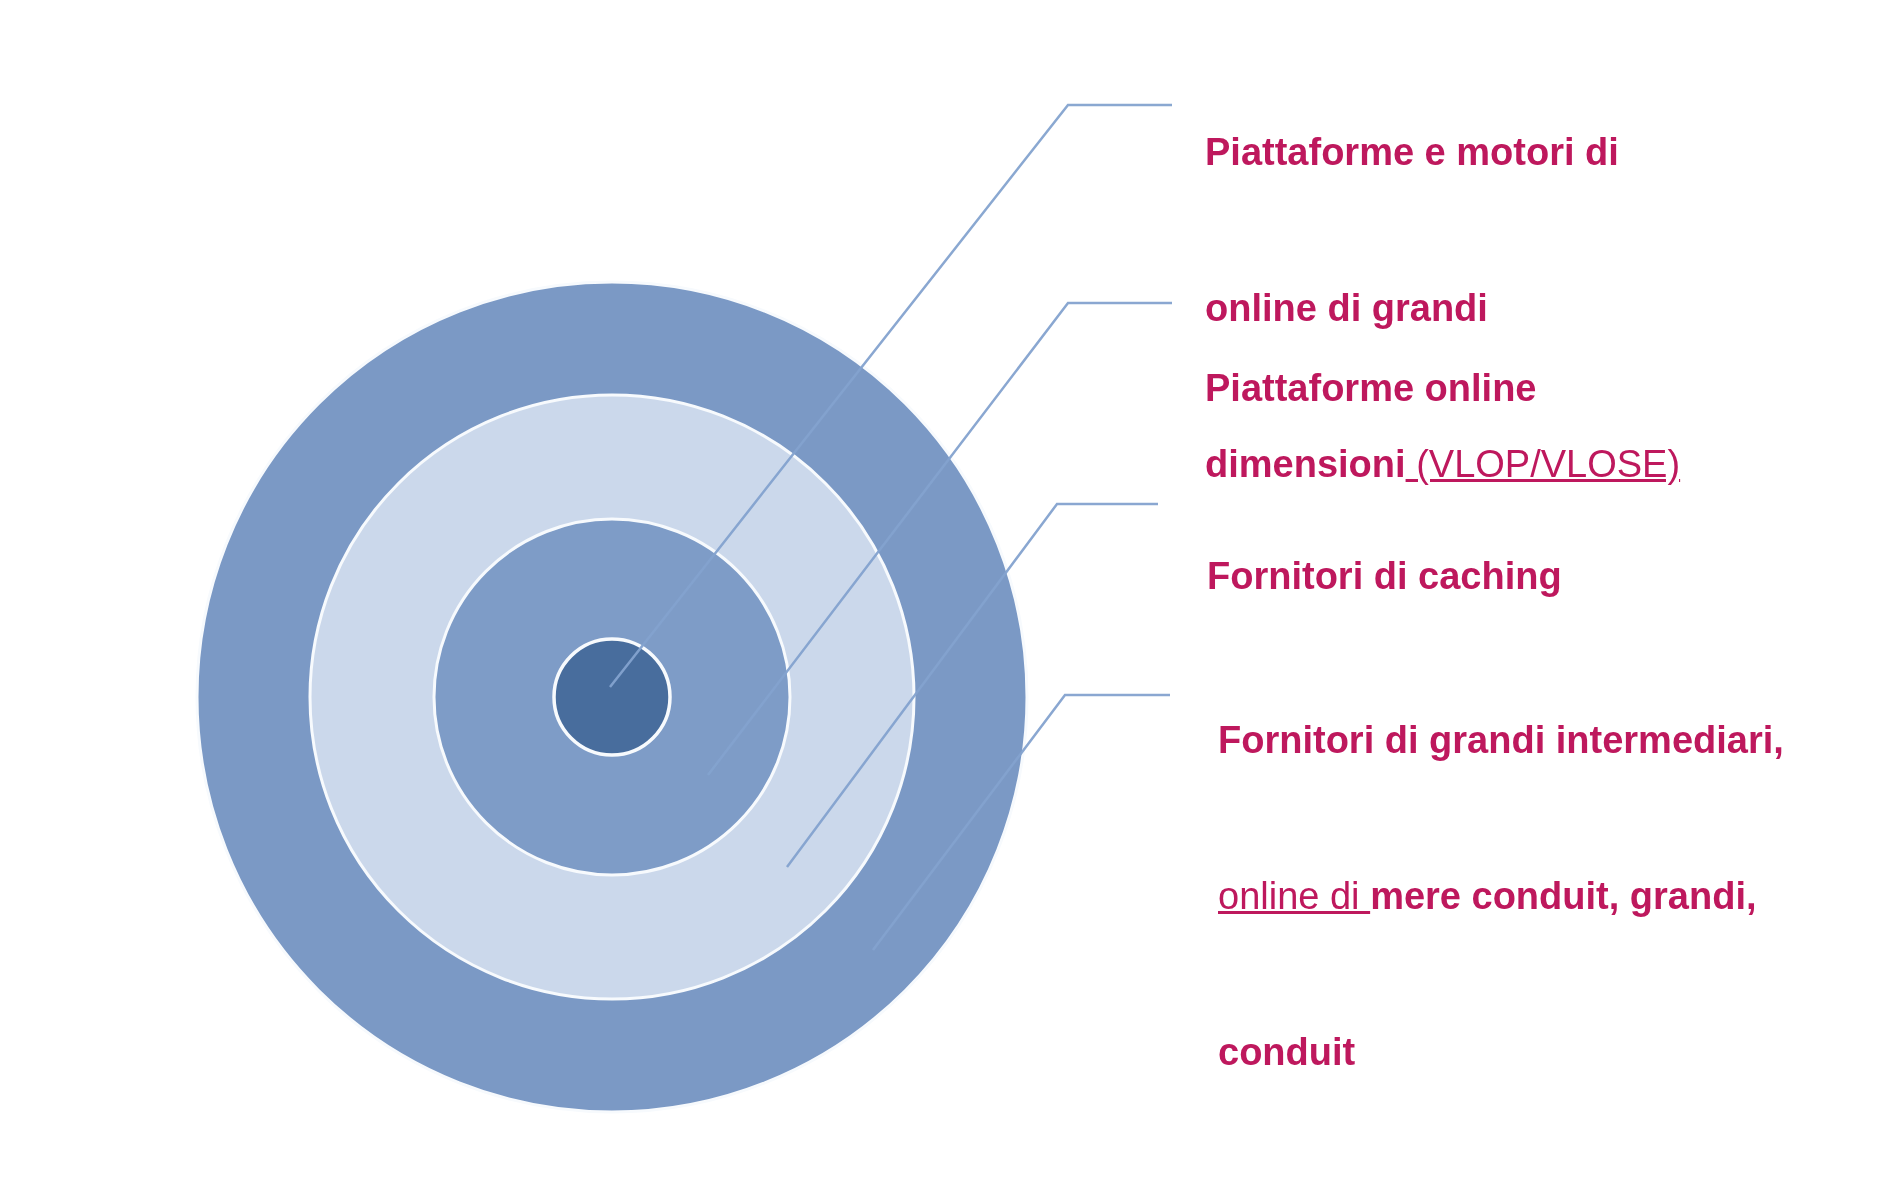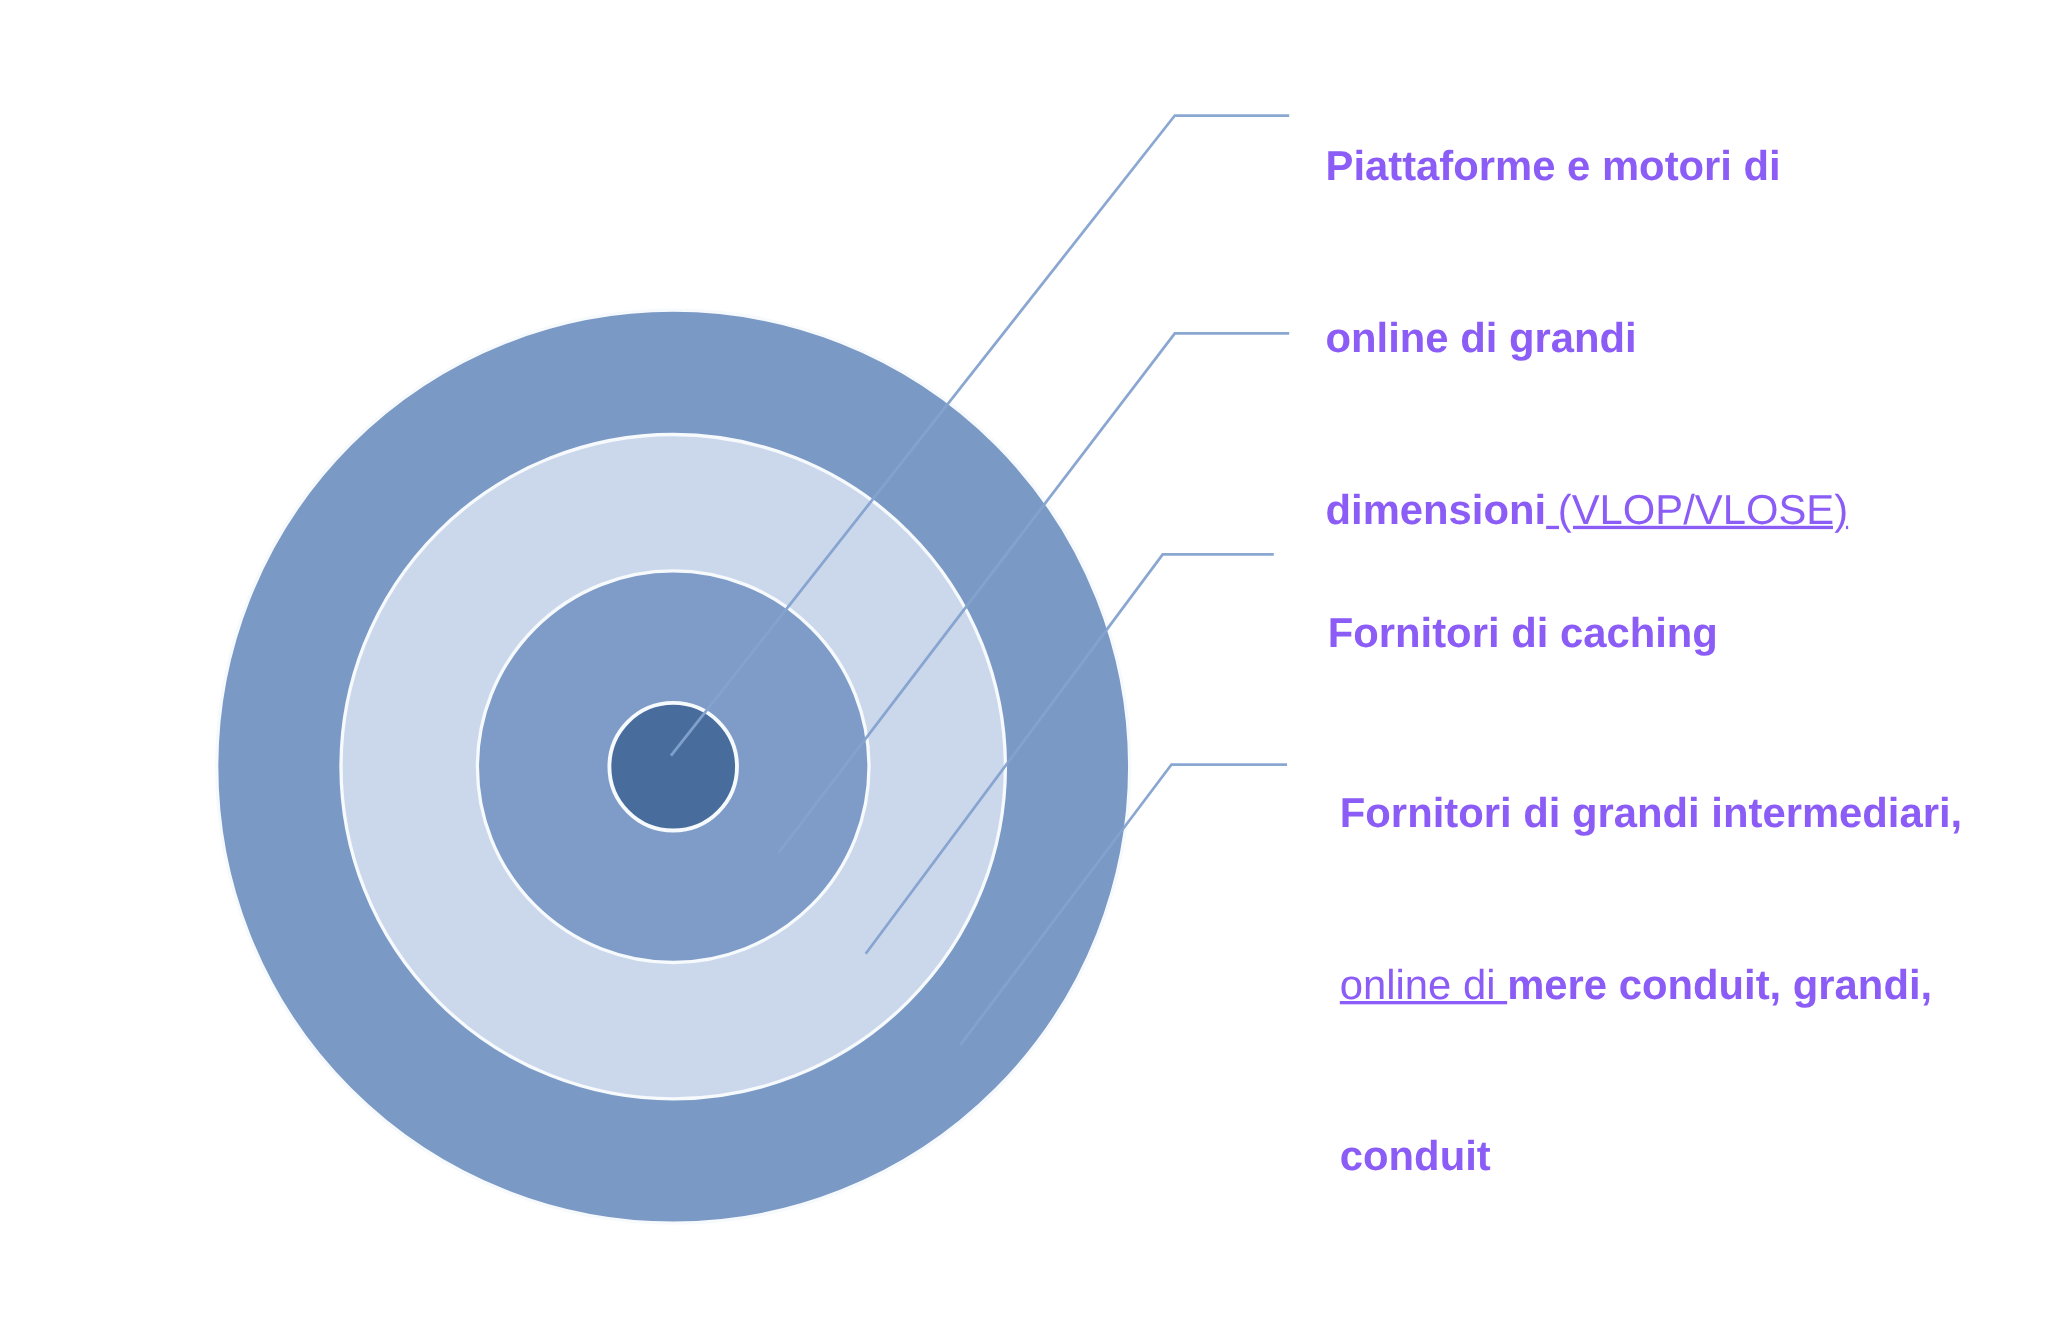--- a/index.html
+++ b/index.html
@@ -15,21 +15,21 @@
     overflow: hidden;
     font-family: "Liberation Sans", sans-serif;
   }
   .diagram-svg {
     position: absolute;
     left: 0;
     top: 0;
   }
   .label {
     position: absolute;
-    color: #8b5cf6;
+    color: #be185d;
     font-size: 38px;
     line-height: 52px;
     font-weight: 700;
     white-space: pre;
     letter-spacing: 0px;
   }
   .label .reg {
     font-weight: 400;
     text-decoration: underline;
   }
@@ -55,20 +55,23 @@
       <polyline points="873,950 1065,695 1170,695" stroke="#84A3CF"></polyline>
     </g>
   </svg>
 
   <div class="label" style="left:1205px; top:22px;">
     <div>Piattaforme e motori di</div>
     <div>online di grandi</div>
     <div><span>dimensioni</span><span class="reg"> (VLOP/VLOSE)</span></div>
   </div>
 
+  <div class="label" style="left:1205px; top:258px;">
+    <div>Piattaforme online</div>
+  </div>
 
   <div class="label" style="left:1207px; top:446px;">
     <div>Fornitori di caching</div>
   </div>
 
   <div class="label" style="left:1218px; top:610px;">
     <div>Fornitori di grandi intermediari,</div>
     <div><span class="reg">online di </span><span>mere conduit, grandi,</span></div>
     <div>conduit</div>
   </div>

